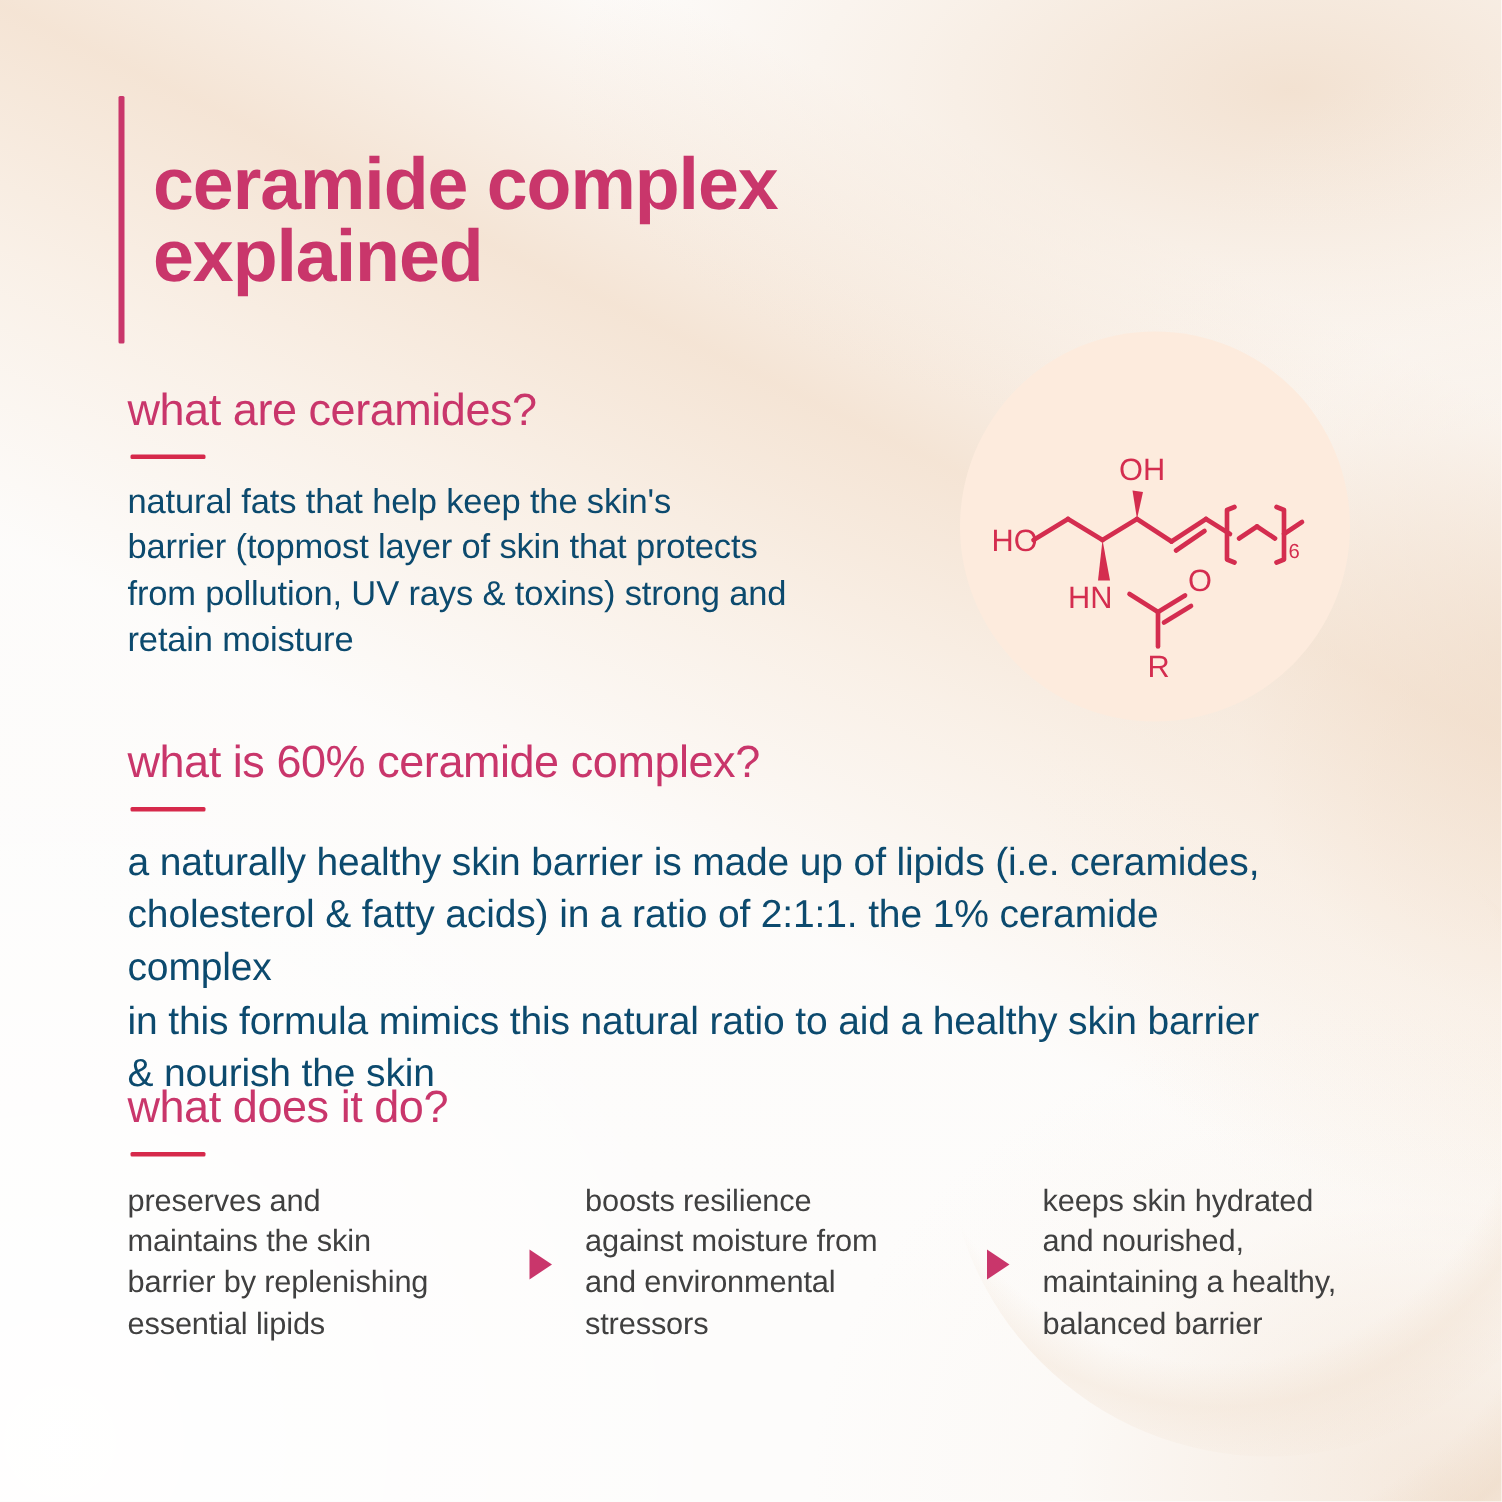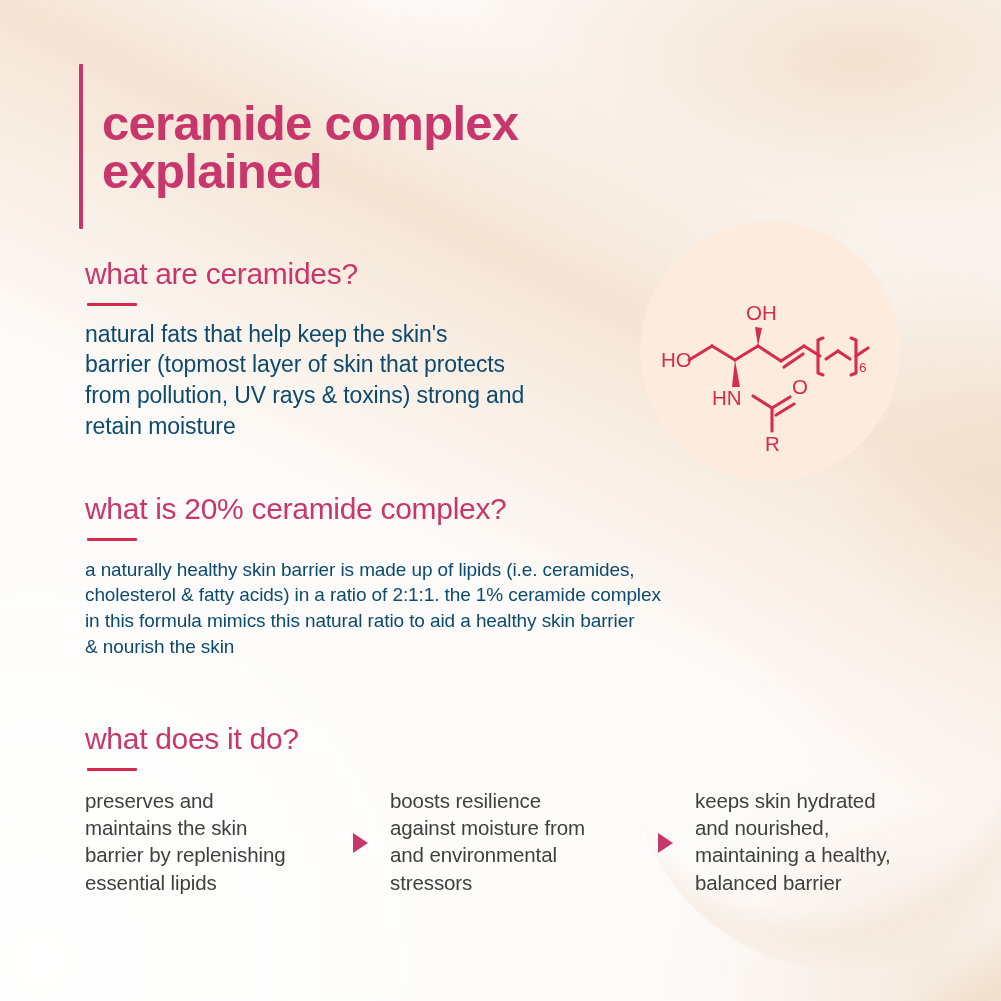--- a/index.html
+++ b/index.html
@@ -111,21 +111,21 @@
   #molecule-circle{
     position:absolute;left:640px;top:221px;
     width:260px;height:260px;border-radius:50%;
     background:#fdebdd;
     z-index:1;
   }
   #molecule-svg{position:absolute;left:640px;top:221px;width:260px;height:260px;z-index:2;}
 
   
   #section-what-is{left:85px;top:493px;width:790px;}
-  #section-what-is .body-text{font-size:19px;line-height:1.36;margin-top:16px;}
+  #section-what-is .body-text{font-size:26px;line-height:1.36;margin-top:16px;}
 
   
   #section-what-does{left:85px;top:723px;width:860px;}
   .columns{
     display:flex;align-items:flex-start;margin-top:16px;
   }
   .col{
     font-size:20.5px;line-height:1.34;color:#404040;
     white-space:pre-line;letter-spacing:-0.1px;
   }
@@ -213,21 +213,21 @@
       <text x="21" y="146">HO</text>
       <text x="106" y="99">OH</text>
       <text x="72" y="184">HN</text>
       <text x="152" y="173">O</text>
       <text x="125" y="230">R</text>
       <text x="219" y="151" font-size="13.5">6</text>
     </g>
   </svg>
 
   <div class="section" id="section-what-is">
-    <h2 class="section-heading">what is 20% ceramide complex?</h2>
+    <h2 class="section-heading">what is 60% ceramide complex?</h2>
     <div class="heading-rule"></div>
     <p class="body-text">a naturally healthy skin barrier is made up of lipids (i.e. ceramides,
 cholesterol &amp; fatty acids) in a ratio of 2:1:1. the 1% ceramide complex
 in this formula mimics this natural ratio to aid a healthy skin barrier
 &amp; nourish the skin</p>
   </div>
 
   <div class="section" id="section-what-does">
     <h2 class="section-heading">what does it do?</h2>
     <div class="heading-rule"></div>

